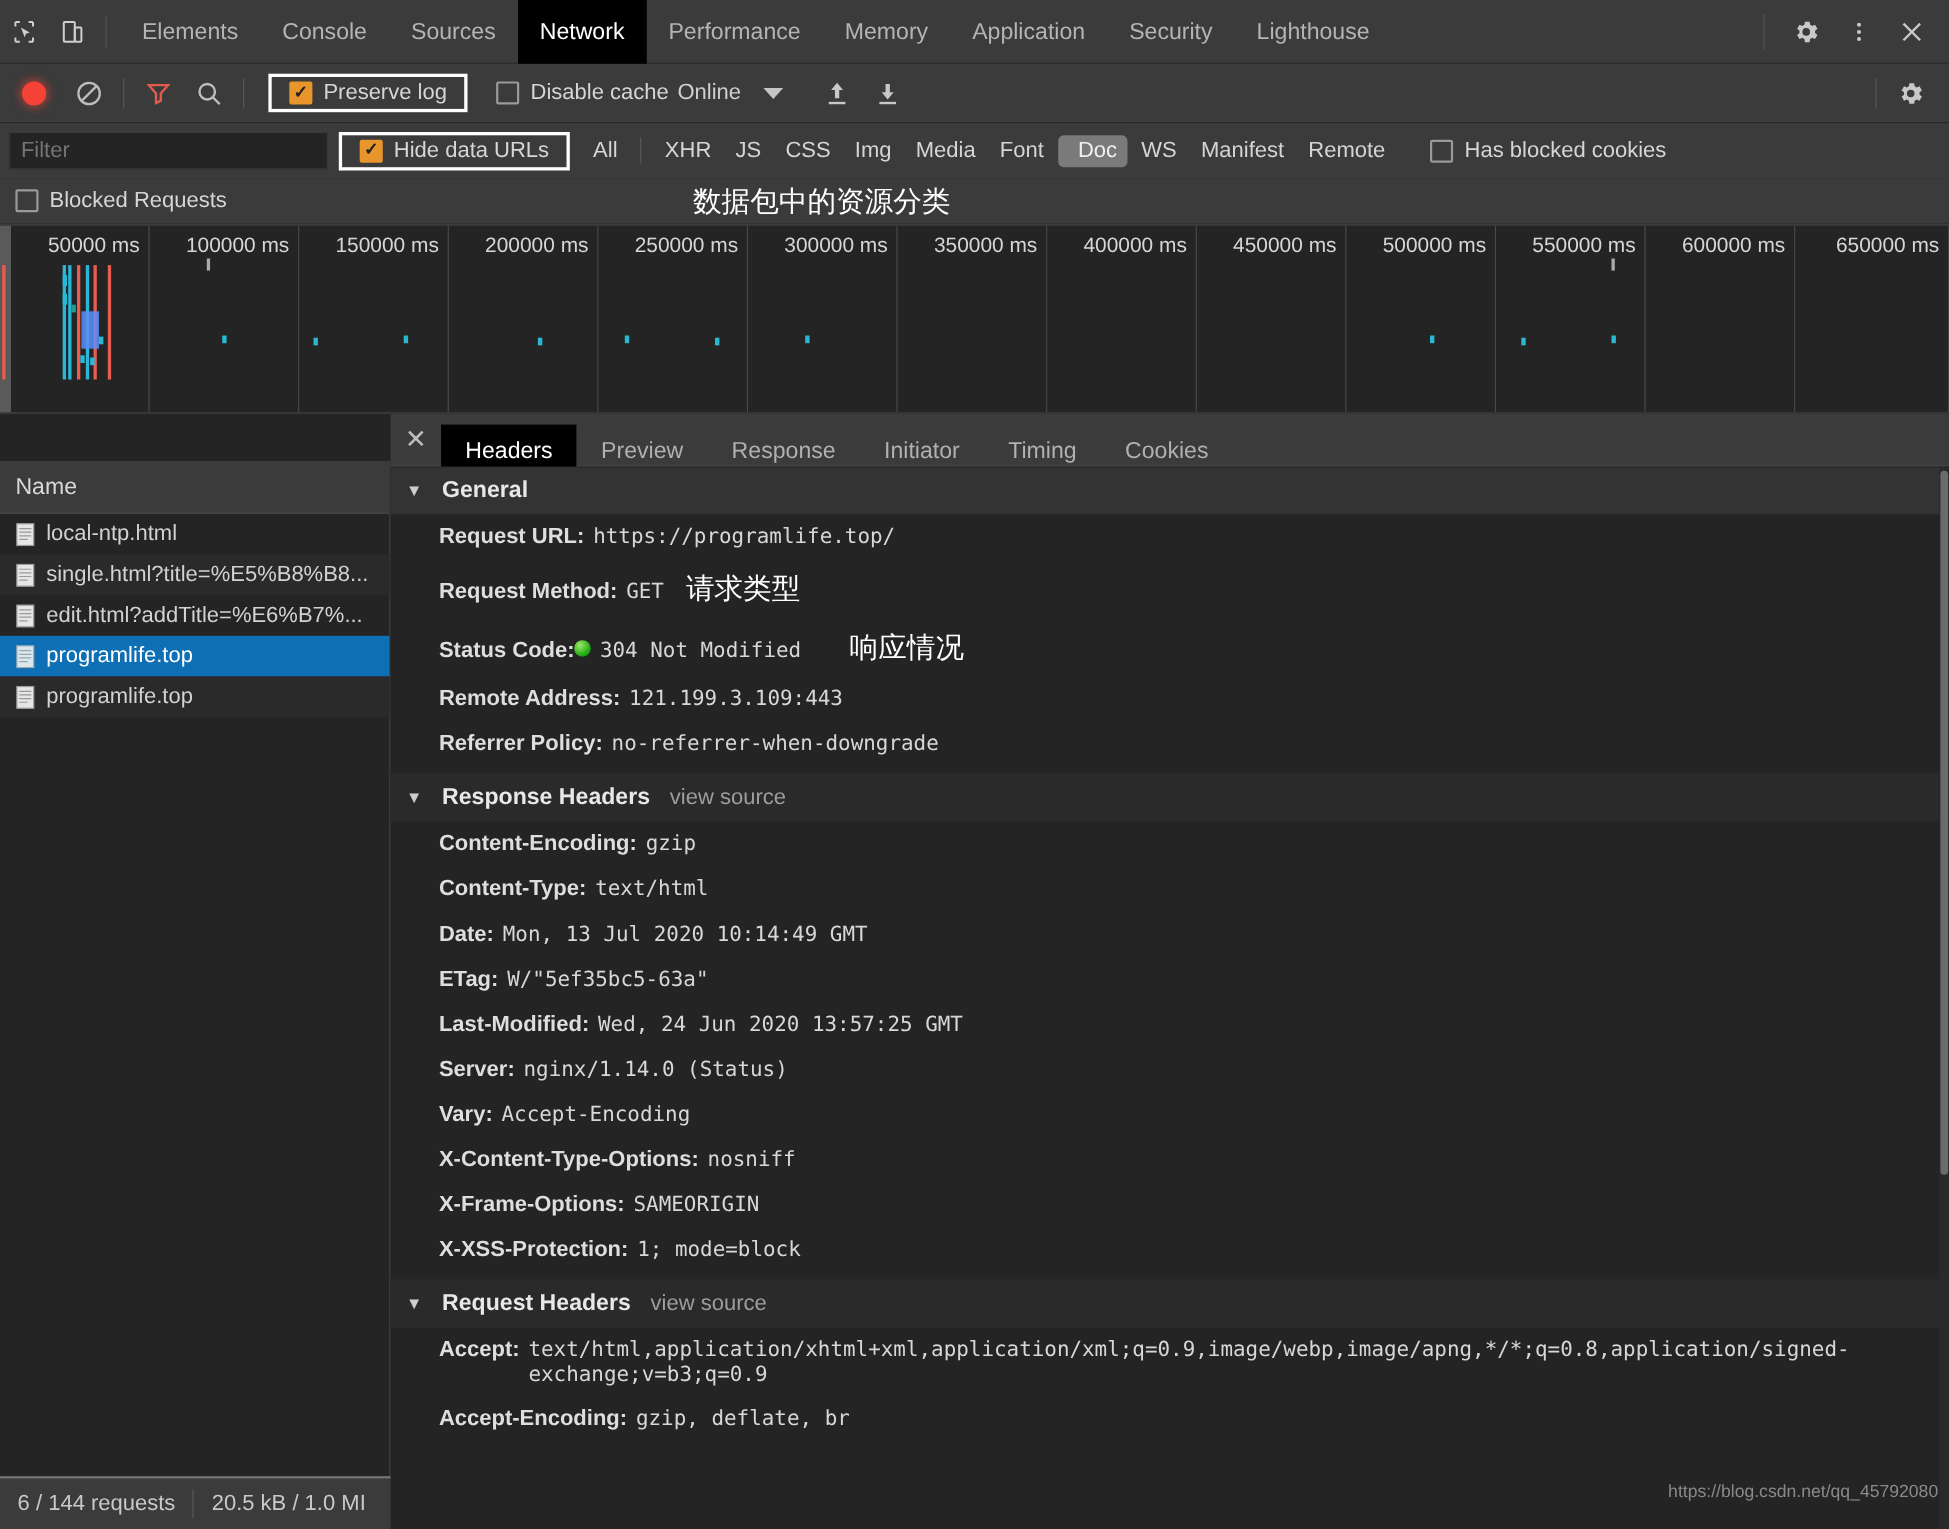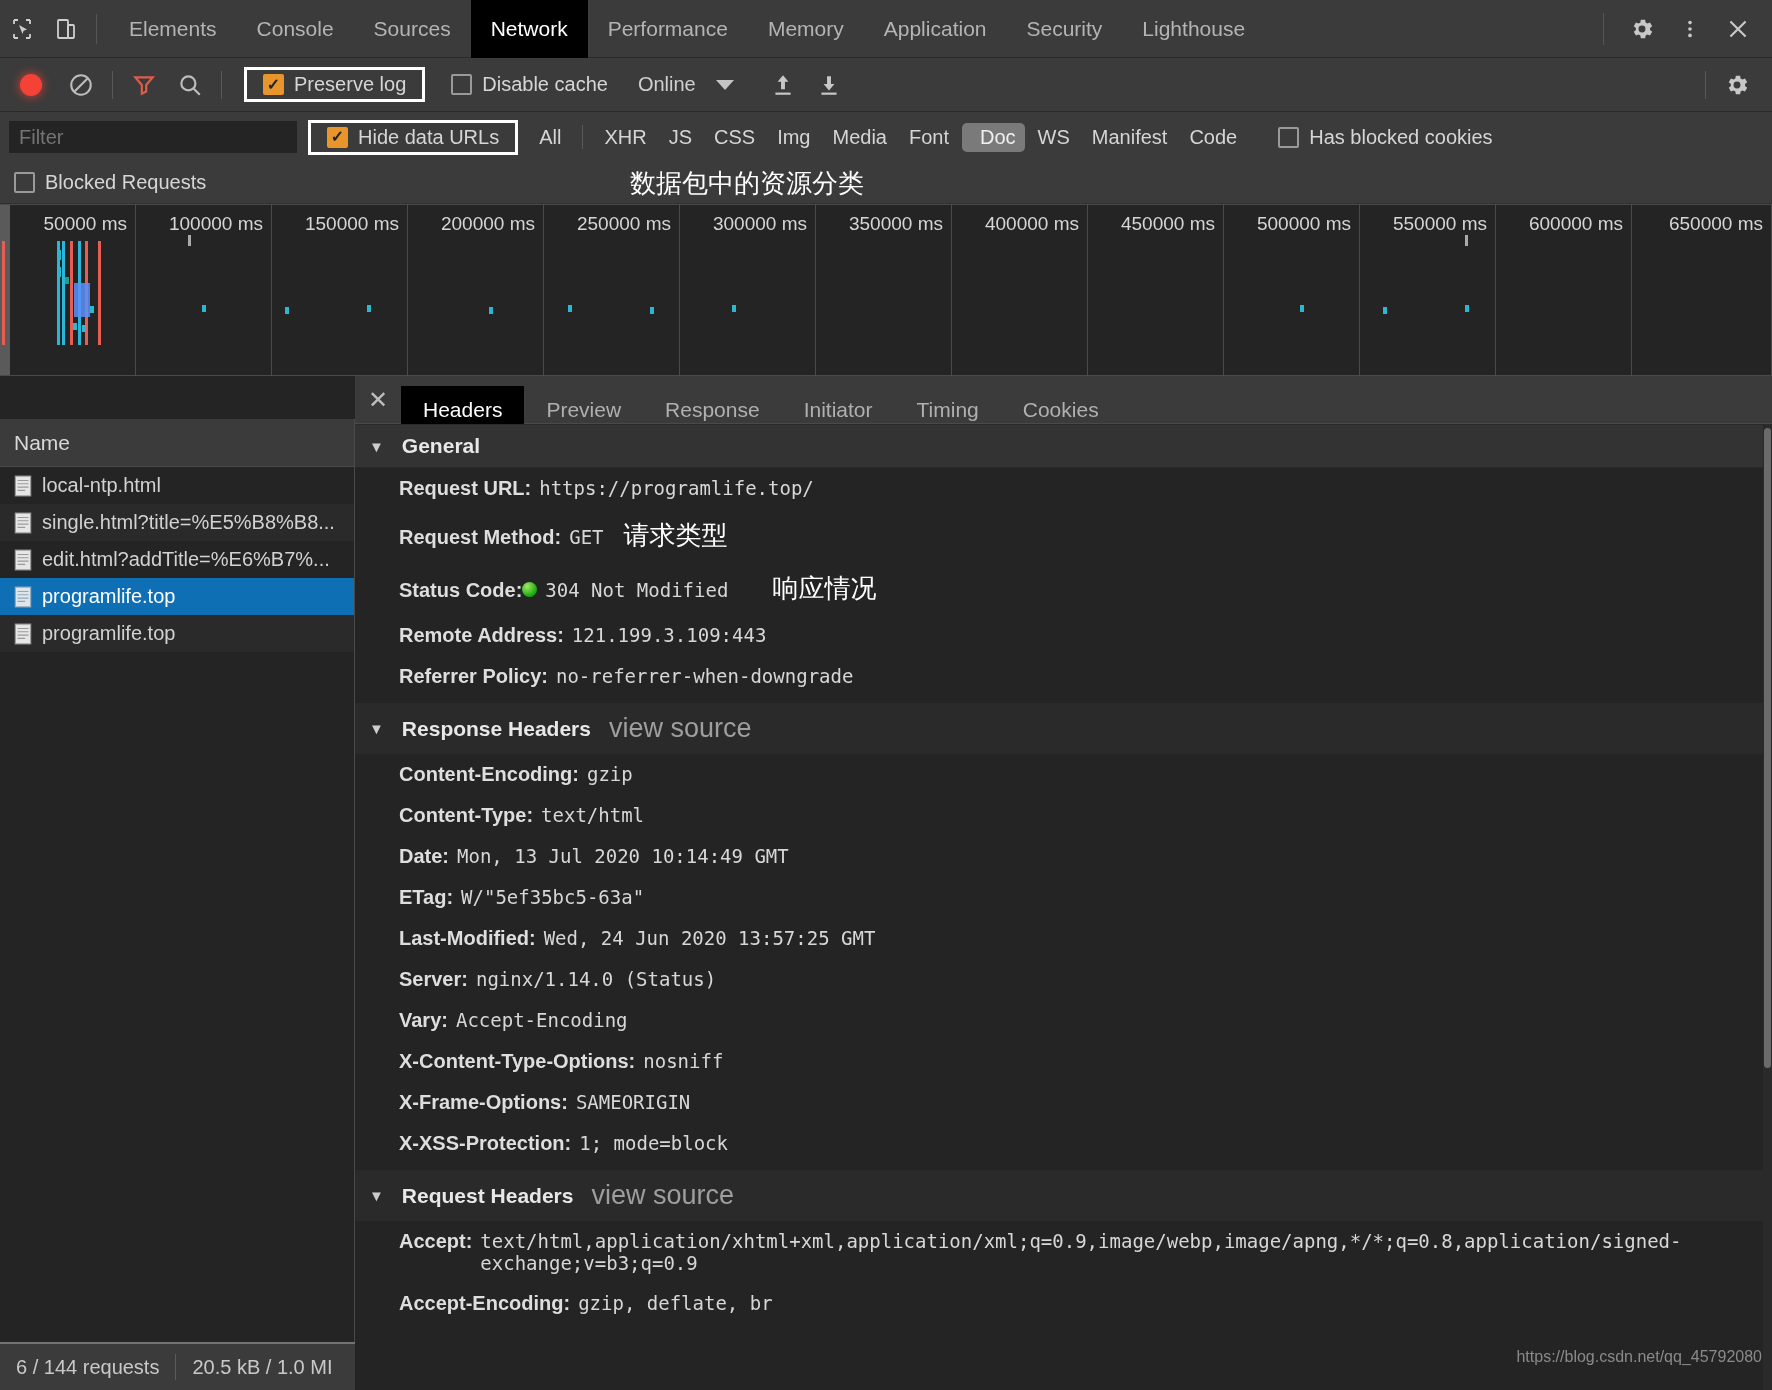--- a/index.html
+++ b/index.html
@@ -49,21 +49,21 @@
   .chk-wrap { display: flex; align-items: center; gap: 10px; padding: 0 8px; }
   .chk {
     width: 21px; height: 21px; border-radius: 2px;
     border: 2px solid #9a9a9a; background: transparent;
     display: flex; align-items: center; justify-content: center;
     font-size: 16px; color: #fff; line-height: 1;
   }
   .chk.on { background: #e8952c; border-color: #e8952c; color: #222; font-weight: bold; }
   .chk-label { color: #d6d6d6; font-size: 20px; white-space: nowrap; }
   .hl-box { border: 3px solid #fff; padding: 3px 8px; margin-left: 14px; display:flex; align-items:center; }
-  .throttle { display:flex; align-items:center; gap:20px; margin-left: 22px; color:#d0d0d0; font-size:20px;justify-content:space-between; }
+  .throttle { display:flex; align-items:center; gap:20px; color:#d0d0d0; font-size:20px;justify-content:space-between; }
   .caret { width:0;height:0;border-left:9px solid transparent;border-right:9px solid transparent;border-top:10px solid #c5c5c5; }
   .cb-right { margin-left:auto; display:flex; align-items:center; }
 
   
   .filterbar {
     display: flex; align-items: center; height: 50px;
     background: #3b3b3b; padding-left: 8px;
   }
   .filter-input {
     width: 290px; height: 34px; background: #242424;
@@ -138,21 +138,21 @@
   .dtab.active { background:#000; color:#fff; }
 
   .dbody { flex:1; overflow:hidden; position:relative; }
   .sechdr {
     display:flex; align-items:center; gap:18px;
     background:#333333; padding: 9px 0 9px 14px;
     border-bottom:1px solid #2a2a2a; border-top:1px solid #2a2a2a;
   }
   .sechdr .tri { color:#cdcdcd; font-size:15px; }
   .sechdr .t { color:#e8e8e8; font-size:21px; font-weight:bold; }
-  .viewsrc { color:#9e9e9e; font-size:27px; }
+  .viewsrc { color:#9e9e9e; font-size:20px; }
   .hrow {
     display:flex; padding: 9px 0 9px 44px; color:#d9d9d9;
     font-size: 20px; align-items:baseline; flex-wrap: nowrap;
   }
   .hkey { font-weight:bold; color:#dedede; white-space:nowrap; }
   .hval {
     font-family:"DejaVu Sans Mono","Liberation Mono",monospace;
     color:#d7d7d7; margin-left:8px; white-space:pre; font-size:19px;
   }
   .hval.wrap { white-space: normal; }
@@ -313,21 +313,21 @@
       <span class="ftype-sep"></span>
       <span class="ftype">XHR</span>
       <span class="ftype">JS</span>
       <span class="ftype">CSS</span>
       <span class="ftype">Img</span>
       <span class="ftype">Media</span>
       <span class="ftype">Font</span>
       <span class="ftype sel">Doc</span>
       <span class="ftype">WS</span>
       <span class="ftype">Manifest</span>
-      <span class="ftype">Code</span>
+      <span class="ftype">Remote</span>
     </div>
 
     <div class="chk-wrap" style="margin-left:22px">
       <span class="chk"></span>
       <span class="chk-label">Has blocked cookies</span>
     </div>
   </div>
 
   <div class="blockedrow">
     <div class="chk-wrap" style="padding-left:0">

